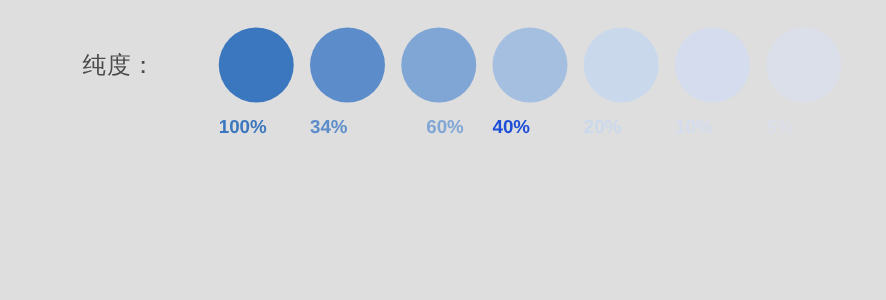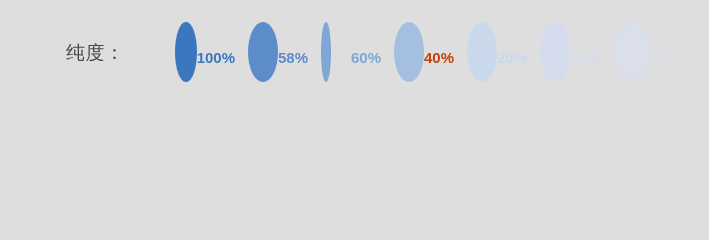--- a/index.html
+++ b/index.html
@@ -37,22 +37,22 @@
     left: 175px;
     top: 22px;
     display: flex;
     flex-direction: row;
     align-items: flex-start;
   }
   .swatch-cell {
     width: 60px;
     margin-right: 13px;
     display: flex;
-    flex-direction: row;
-    align-items: center;
+    flex-direction: column;
+    align-items: flex-start;
   }
   .swatch-cell:last-child {
     margin-right: 0;
   }
   .swatch-dot {
     width: 60px;
     height: 60px;
     border-radius: 50%;
     background: #3a77bf;
   }
@@ -73,29 +73,29 @@
 
   <div id="purity-label">纯度：</div>
 
   <div id="swatch-row">
       <div class="swatch-cell">
         <div class="swatch-dot" style="background: rgb(58, 119, 191);"></div>
         <div class="swatch-value" style="color: rgb(58, 119, 191);">100%</div>
       </div>
       <div class="swatch-cell">
         <div class="swatch-dot" style="background: rgb(92, 141, 202);"></div>
-        <div class="swatch-value" style="color: rgb(92, 141, 202);">58%</div>
+        <div class="swatch-value" style="color: rgb(92, 141, 202);">34%</div>
       </div>
       <div class="swatch-cell">
         <div class="swatch-dot" style="background: rgb(128, 166, 213);"></div>
         <div class="swatch-value" style="color: rgb(128, 166, 213); margin-left: 20px;">60%</div>
       </div>
       <div class="swatch-cell">
         <div class="swatch-dot" style="background: rgb(165, 191, 225);"></div>
-        <div class="swatch-value" style="color: #c2410c;">40%</div>
+        <div class="swatch-value" style="color: #1d4ed8;">40%</div>
       </div>
       <div class="swatch-cell">
         <div class="swatch-dot" style="background: rgb(202, 216, 236);"></div>
         <div class="swatch-value" style="color: rgb(202, 216, 236);">20%</div>
       </div>
       <div class="swatch-cell">
         <div class="swatch-dot" style="background: rgb(212, 220, 237);"></div>
         <div class="swatch-value" style="color: rgb(212, 220, 237);">10%</div>
       </div>
       <div class="swatch-cell">

